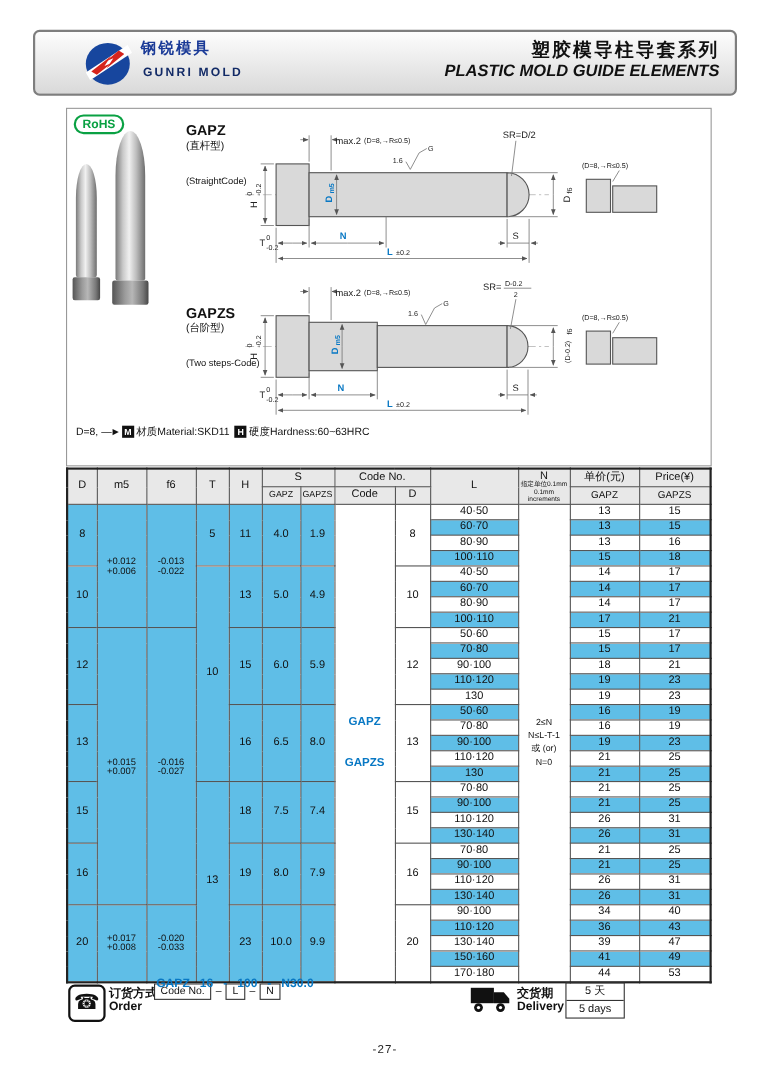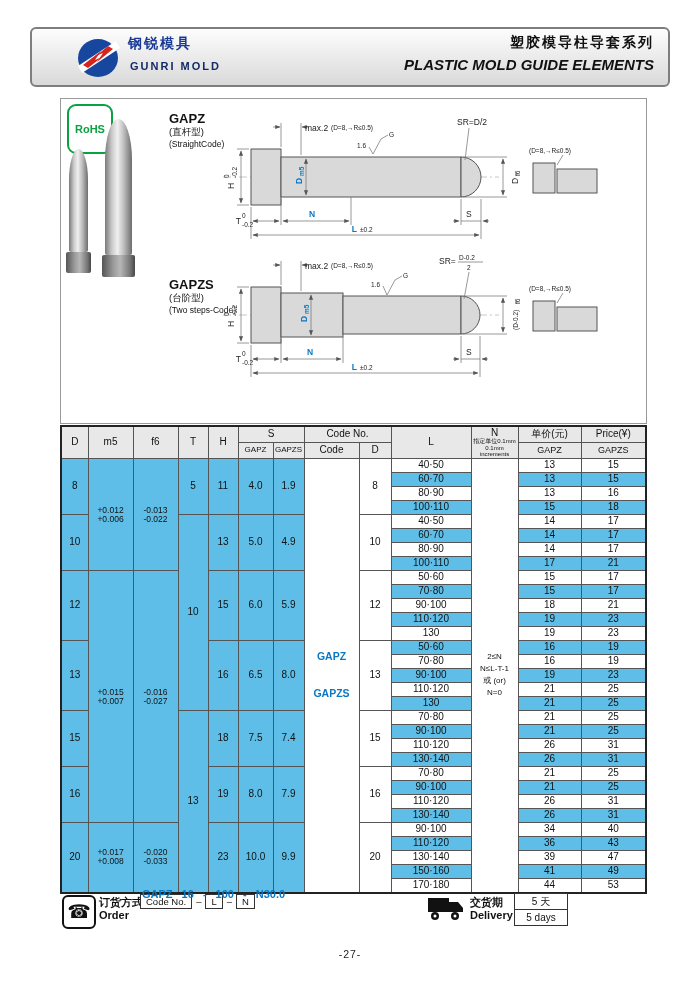--- a/index.html
+++ b/index.html
@@ -5,34 +5,34 @@
   html,body{margin:0;padding:0;}
   body{width:700px;height:988px;background:#fff;position:relative;
        font-family:"Liberation Sans",sans-serif;color:#111;overflow:hidden;}
   .abs{position:absolute;}
 
   
   .header-bar{left:30px;top:27px;width:636px;height:56px;border:2px solid #7e7e7e;
     border-radius:6px;background:linear-gradient(180deg,#fdfdfd,#d9d9d9);}
   .brand-cn{left:96px;top:6px;font-size:14px;font-weight:bold;color:#1a3a97;letter-spacing:2px;}
   .brand-en{left:98px;top:31px;font-size:11px;font-weight:bold;color:#122a66;letter-spacing:2px;}
-  .title-cn{right:14px;top:5px;font-size:14px;font-weight:bold;color:#111;letter-spacing:2px;}
+  .title-cn{right:14px;top:5px;font-size:17px;font-weight:bold;color:#111;letter-spacing:2px;}
   .title-en{right:14px;top:27px;font-size:15px;font-weight:bold;font-style:italic;color:#111;}
 
   
   .panel{left:60px;top:98px;width:585px;height:324px;border:1px solid #999;background:#fff;}
-  .rohs{left:6px;top:5px;border:2px solid #0aa143;border-radius:9px;padding:16px 6px;
+  .rohs{left:6px;top:5px;border:2px solid #0aa143;border-radius:9px;padding:0 6px;
         color:#0aa143;font-weight:bold;font-size:11px;line-height:14px;}
   .pin-body{background:linear-gradient(90deg,#7a7a7a 0%,#c9c9c9 25%,#f0f0f0 46%,#bdbdbd 70%,#6d6d6d 100%);
         border-radius:50% 50% 2px 2px / 30% 30% 2px 2px;}
   .pin-cap{background:linear-gradient(90deg,#555 0%,#9b9b9b 35%,#b7b7b7 55%,#777 85%,#474747 100%);
         border-radius:2px;}
   .type-name{font-size:13px;font-weight:bold;color:#111;}
   .type-cn{font-size:9.5px;}
-  .type-en{font-size:8.5px;}
+  .type-en{font-size:8.5px;margin-top:20px;}
   .mat-line{font-size:9.5px;white-space:nowrap;}
   .badge{display:inline-block;width:11px;height:11px;background:#111;color:#fff;font-size:8px;
         font-weight:bold;text-align:center;line-height:11px;margin:0 2px;}
 
   
   svg text{font-family:"Liberation Sans",sans-serif;fill:#222;}
   .lbl{font-size:8.5px;}
   .tiny{font-size:6.5px;}
   .blt{fill:#0878c4;font-weight:bold;}
   .part{fill:#d9d9d9;stroke:#555;stroke-width:1;}
@@ -264,20 +264,25 @@
     <line class="dl" x1="277" y1="114" x2="271" y2="114" marker-end="url(#ar)"></line>
     <line class="dl" x1="250" y1="114" x2="269" y2="114"></line>
     <text class="lbl" x="255" y="110">S</text>
 
     <text class="tiny" x="318" y="46">(D=8,→R≤0.5)</text>
     <line class="dl" x1="352" y1="48" x2="346" y2="58"></line>
     <rect class="part" x="322" y="56" width="22" height="30"></rect>
     <rect class="part" x="346" y="62" width="40" height="24"></rect>
   </svg>
 
+  <div class="abs mat-line" style="left:8px;top:287px">
+    <span>D=8,</span>
+    <span style="letter-spacing:-1px">—►</span><span class="badge">M</span><span>材质Material:SKD11</span>
+    <span class="badge">H</span><span>硬度Hardness:60~63HRC</span>
+  </div>
 </div>
 
 <table class="spec" id="spec-table">
     <colgroup>
       <col style="width:27px">
       <col style="width:45px">
       <col style="width:45px">
       <col style="width:30px">
       <col style="width:30px">
       <col style="width:35px">

